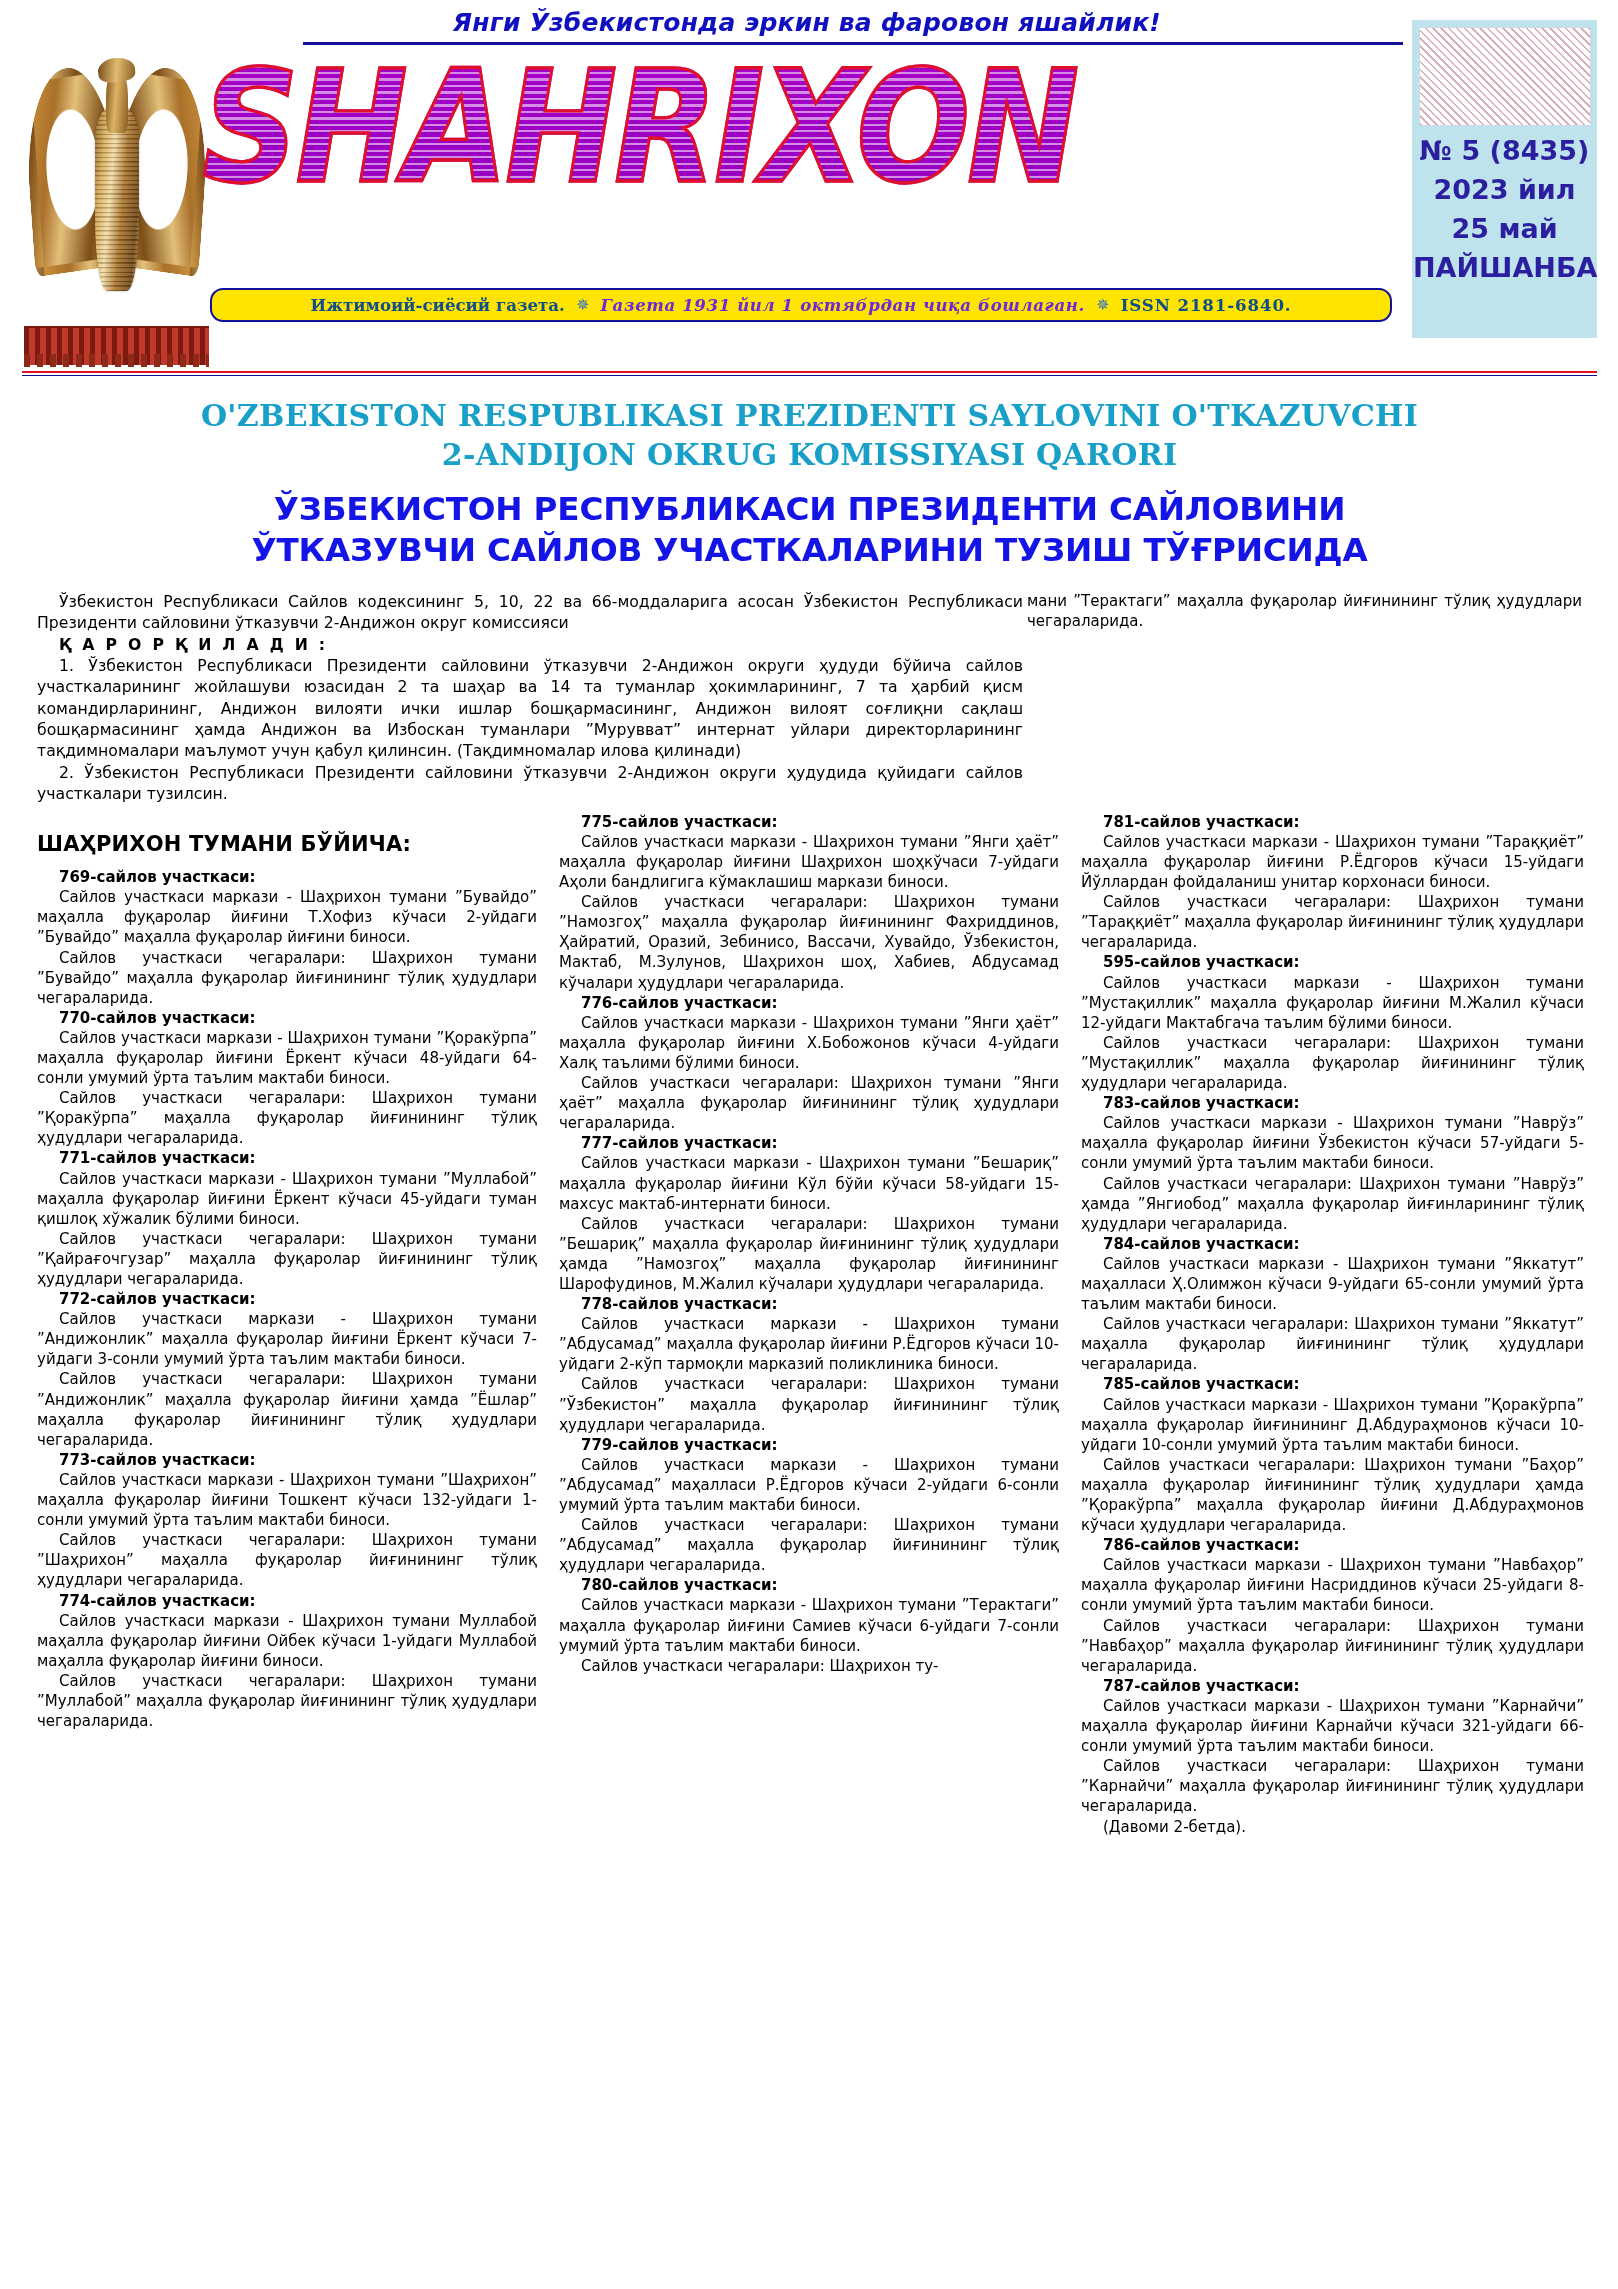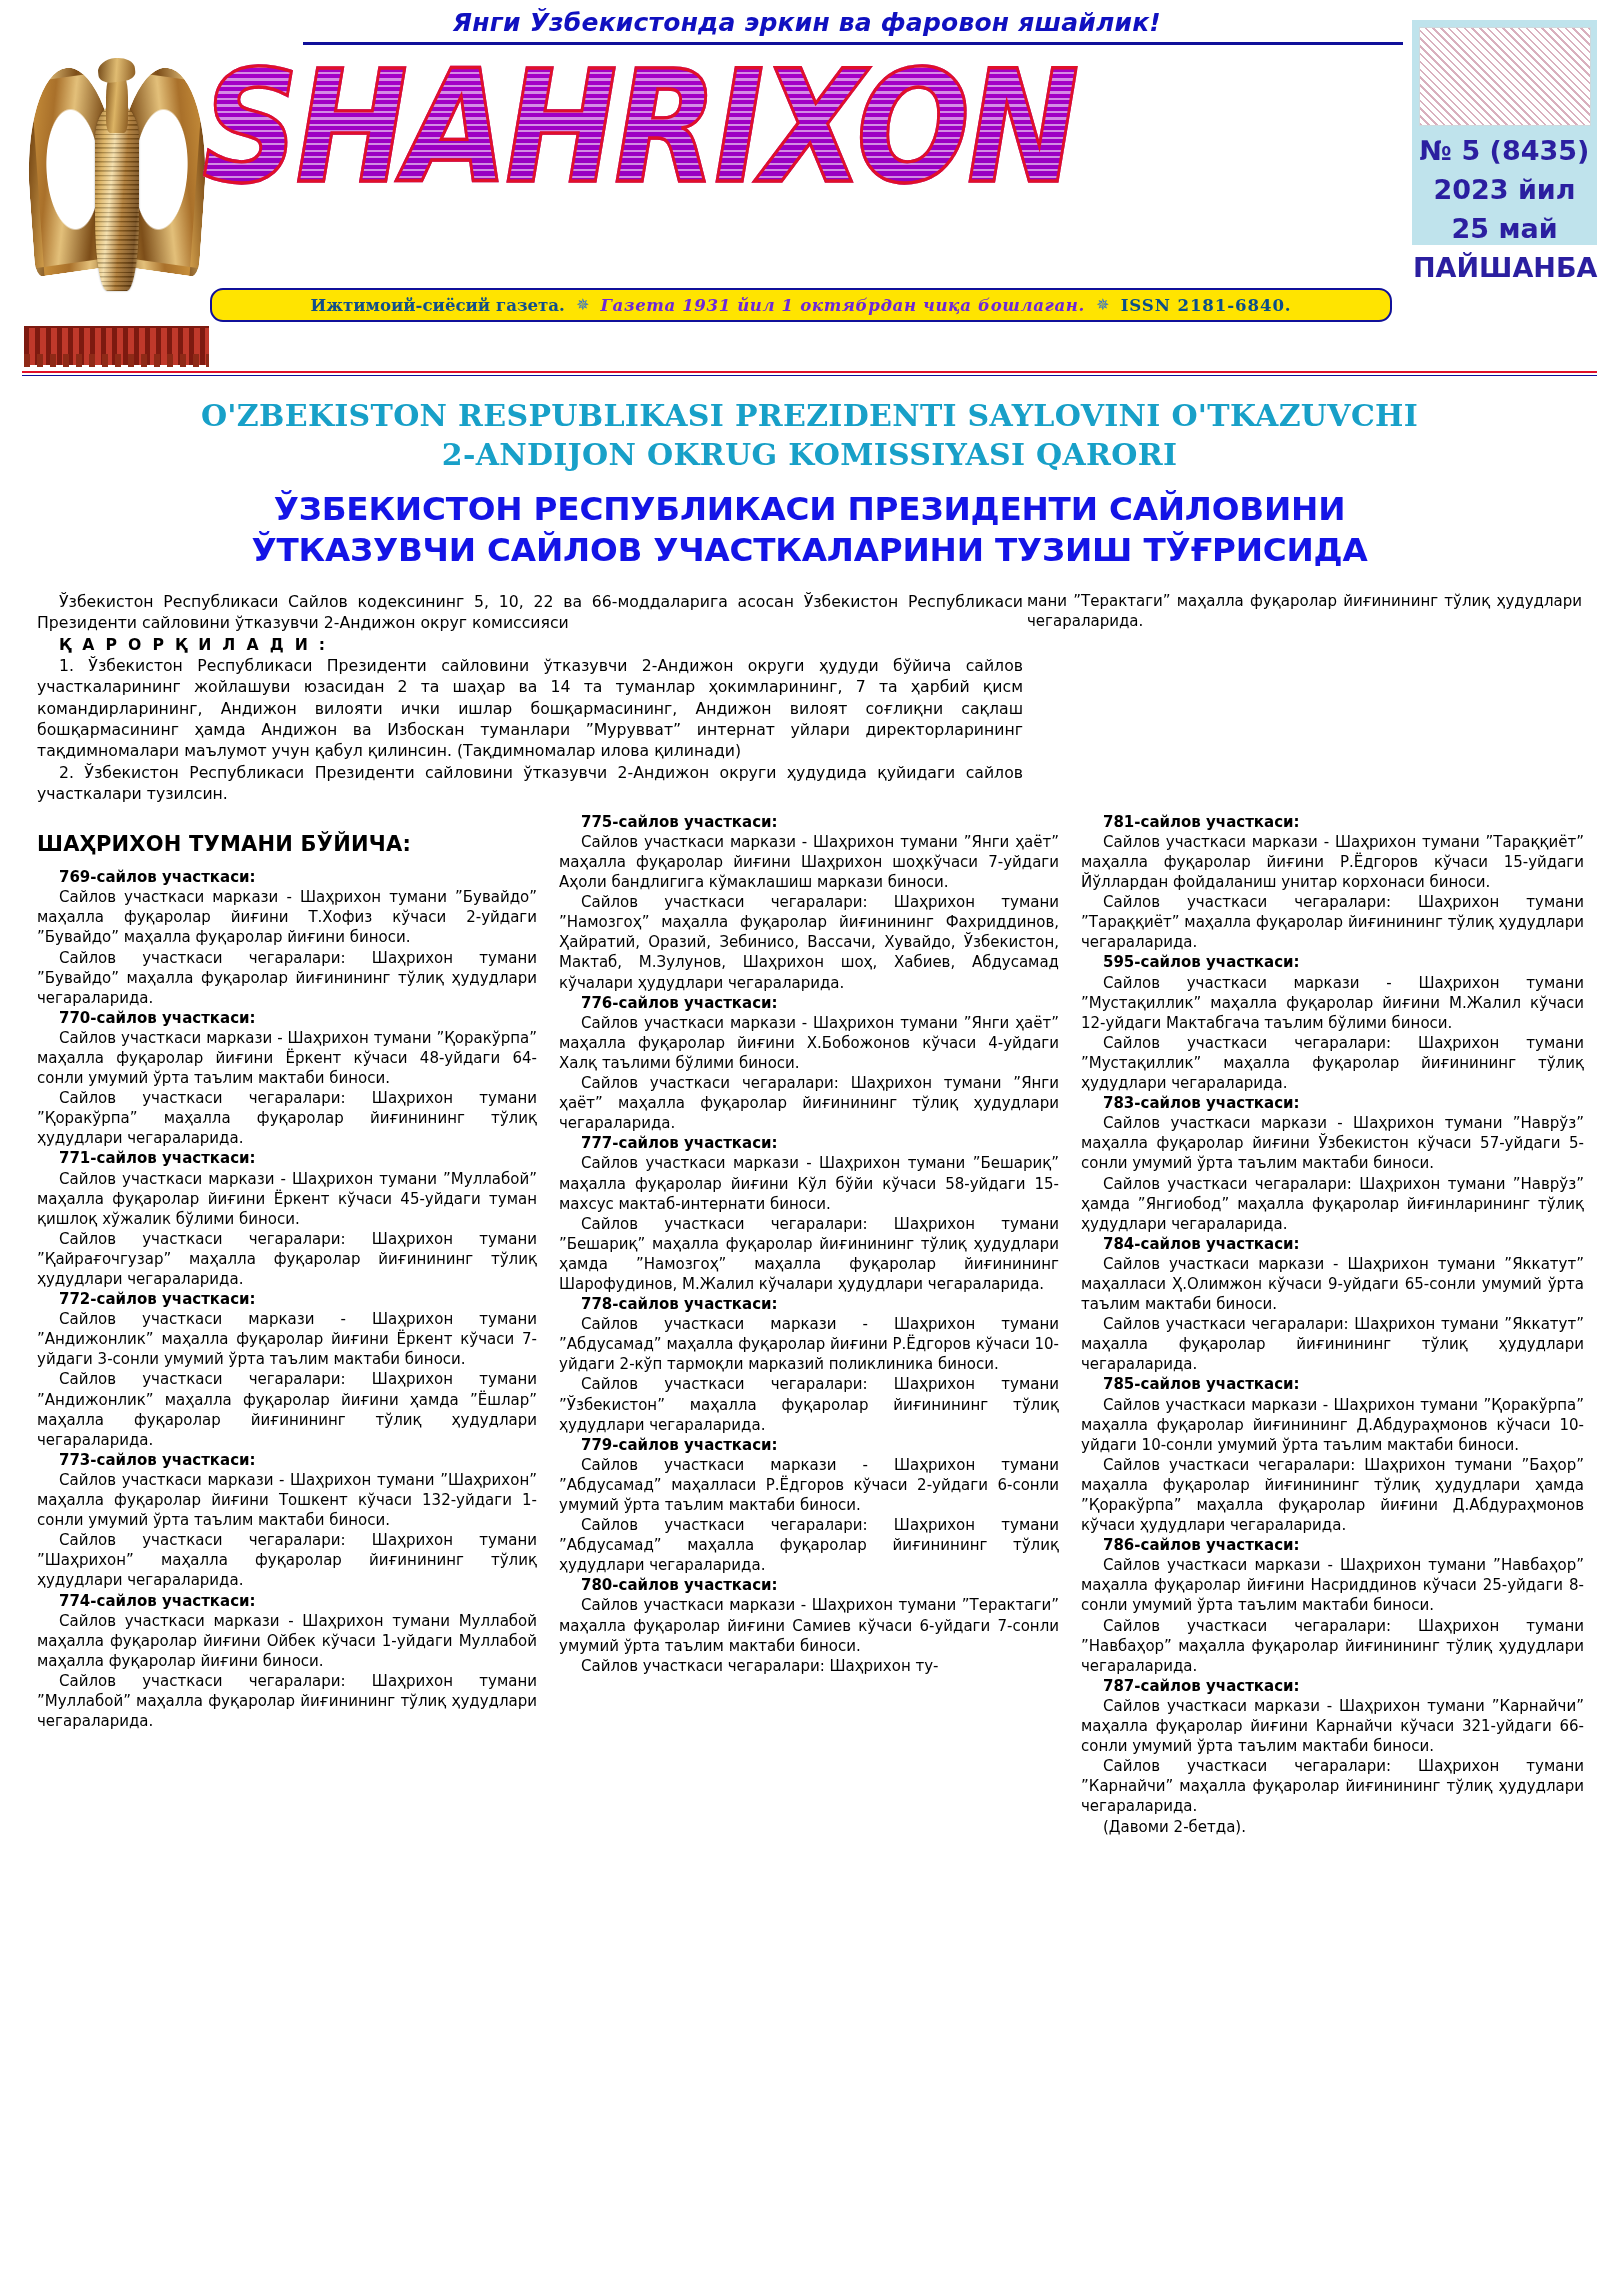--- a/index.html
+++ b/index.html
@@ -157,21 +157,21 @@
     transform-origin:center top;
     line-height:1.05;
   }
   .mast-right{
     width:185px;
     flex:0 0 185px;
     margin-top:20px;
     background:#bfe3ec;
     border:1.8px solid #bfe3ec;
     box-sizing:border-box;
-    height:225px;
+    height:318px;
     position:relative;
     text-align:center;
   }
   .mast-right .hatch{
     height:97px;
     margin:5.5px;
     background:
       repeating-linear-gradient(45deg,#d9b0be 0 1.8px,#ffffff 1.8px 5.5px),
       #f0d7de;
     border:0.9px solid #cfd9dd;

